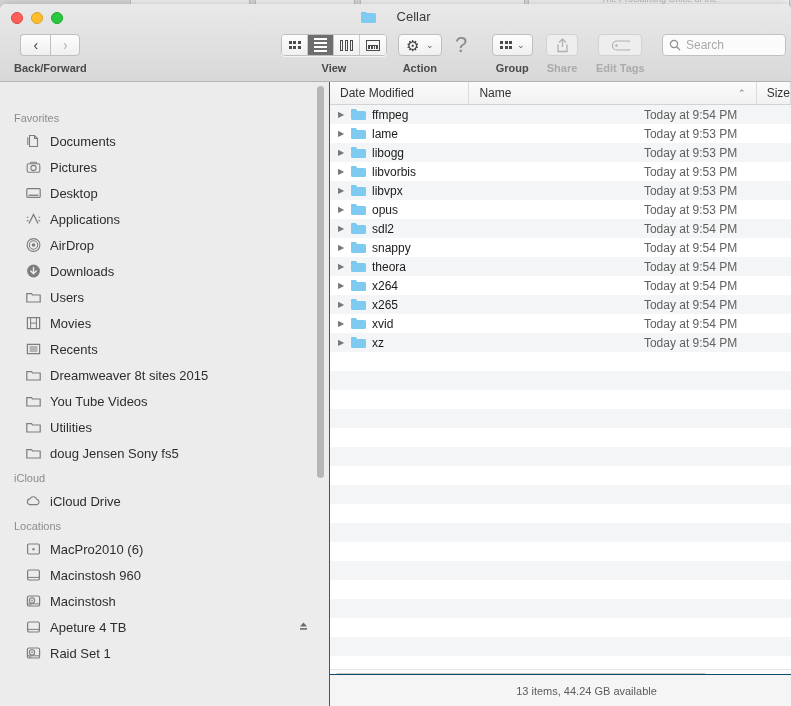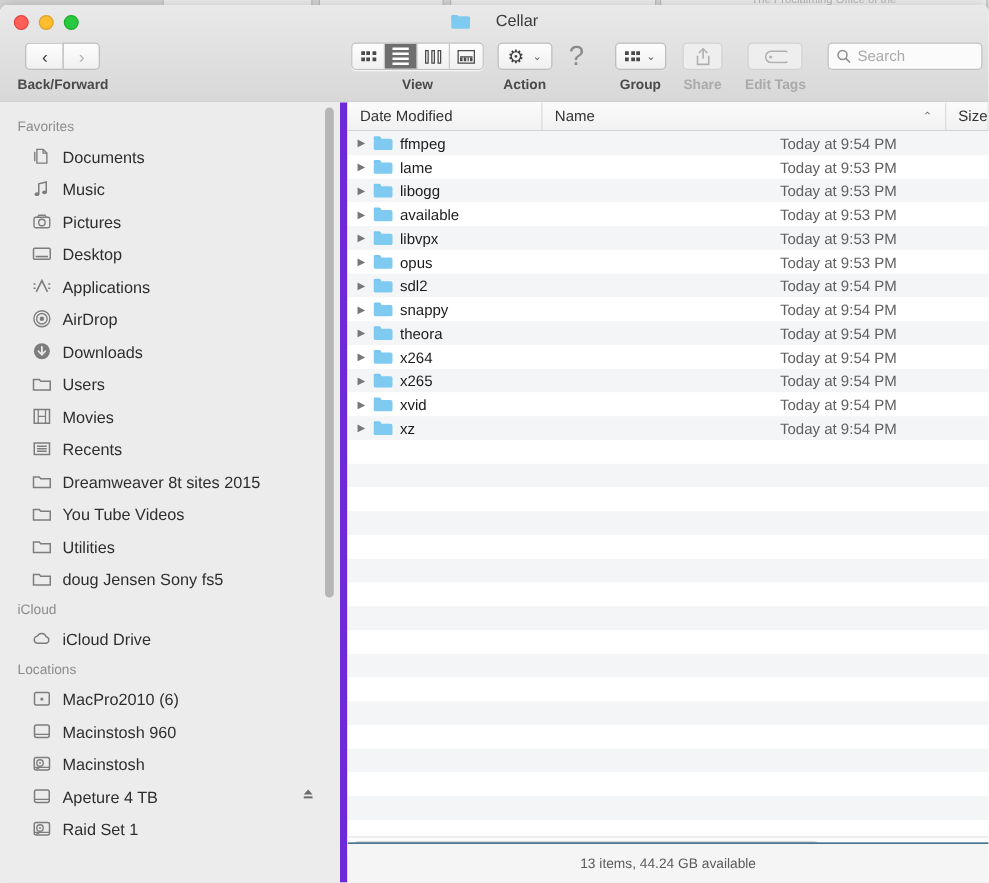--- a/index.html
+++ b/index.html
@@ -166,25 +166,25 @@
   
   #window-body {
     position: absolute; top: 78px; left: 0;
     width: 791px; height: 624px;
     display: flex;
   }
 
   
   #sidebar {
     position: relative;
-    width: 278px; height: 100%;
+    width: 330px; height: 100%;
     background: #ececec;
-    border-right: 6px solid #6d28d9;
+    border-right: 1px solid #6d28d9;
     overflow: hidden;
-    padding-top: 8px;
+    padding-top: 24px;
   }
   .sb-header {
     font-size: 11px; color: #8c8c8c; font-weight: 400;
     padding: 4px 0 4px 14px; margin-top: 2px;
   }
   .sb-item {
     height: 26px; display: flex; align-items: center; gap: 8px;
     padding-left: 25px; padding-right: 10px;
     font-size: 13px; color: #2e2e2e;
     position: relative;
@@ -425,30 +425,20 @@
                 <path d="M4.5 2.5 L9.5 2.5 L12.5 5.5 L12.5 13.5 L4.5 13.5 Z" fill="none" stroke="#7d7d7d" stroke-width="1.1"></path>
                 <path d="M9.5 2.5 L9.5 5.5 L12.5 5.5" fill="none" stroke="#7d7d7d" stroke-width="1.1"></path>
                 <path d="M2.8 4.3 L2.8 12" fill="none" stroke="#7d7d7d" stroke-width="1.1"></path>
               </svg>
             </span>
             <span class="sb-label">Documents</span>
           </div>
           <div class="sb-item">
             <span class="sb-ic">
               <svg width="17" height="16" viewBox="0 0 17 16">
-                <path d="M6 12.2 L6 4 L12 2.6 L12 10.6" fill="none" stroke="#7d7d7d" stroke-width="1.2"></path>
-                <ellipse cx="4.6" cy="12.3" rx="1.9" ry="1.5" fill="#7d7d7d"></ellipse>
-                <ellipse cx="10.6" cy="10.8" rx="1.9" ry="1.5" fill="#7d7d7d"></ellipse>
-              </svg>
-            </span>
-            <span class="sb-label">Music</span>
-          </div>
-          <div class="sb-item">
-            <span class="sb-ic">
-              <svg width="17" height="16" viewBox="0 0 17 16">
                 <rect x="2.2" y="4.8" width="12.6" height="8.4" rx="1.4" fill="none" stroke="#7d7d7d" stroke-width="1.1"></rect>
                 <circle cx="8.5" cy="9" r="2.6" fill="none" stroke="#7d7d7d" stroke-width="1.1"></circle>
                 <path d="M5 4.8 L6 3.2 L11 3.2 L12 4.8" fill="none" stroke="#7d7d7d" stroke-width="1.1"></path>
               </svg>
             </span>
             <span class="sb-label">Pictures</span>
           </div>
           <div class="sb-item">
             <span class="sb-ic">
               <svg width="17" height="16" viewBox="0 0 17 16">
@@ -653,21 +643,21 @@
               <span class="row-folder"></span>
               <span>libogg</span>
             </div>
             <div class="row-date">Today at 9:53 PM</div>
             <div class="row-size"></div>
           </div>
           <div class="row odd">
             <div class="row-name">
               <span class="disclosure">▶</span>
               <span class="row-folder"></span>
-              <span>available</span>
+              <span>libvorbis</span>
             </div>
             <div class="row-date">Today at 9:53 PM</div>
             <div class="row-size"></div>
           </div>
           <div class="row even">
             <div class="row-name">
               <span class="disclosure">▶</span>
               <span class="row-folder"></span>
               <span>libvpx</span>
             </div>

